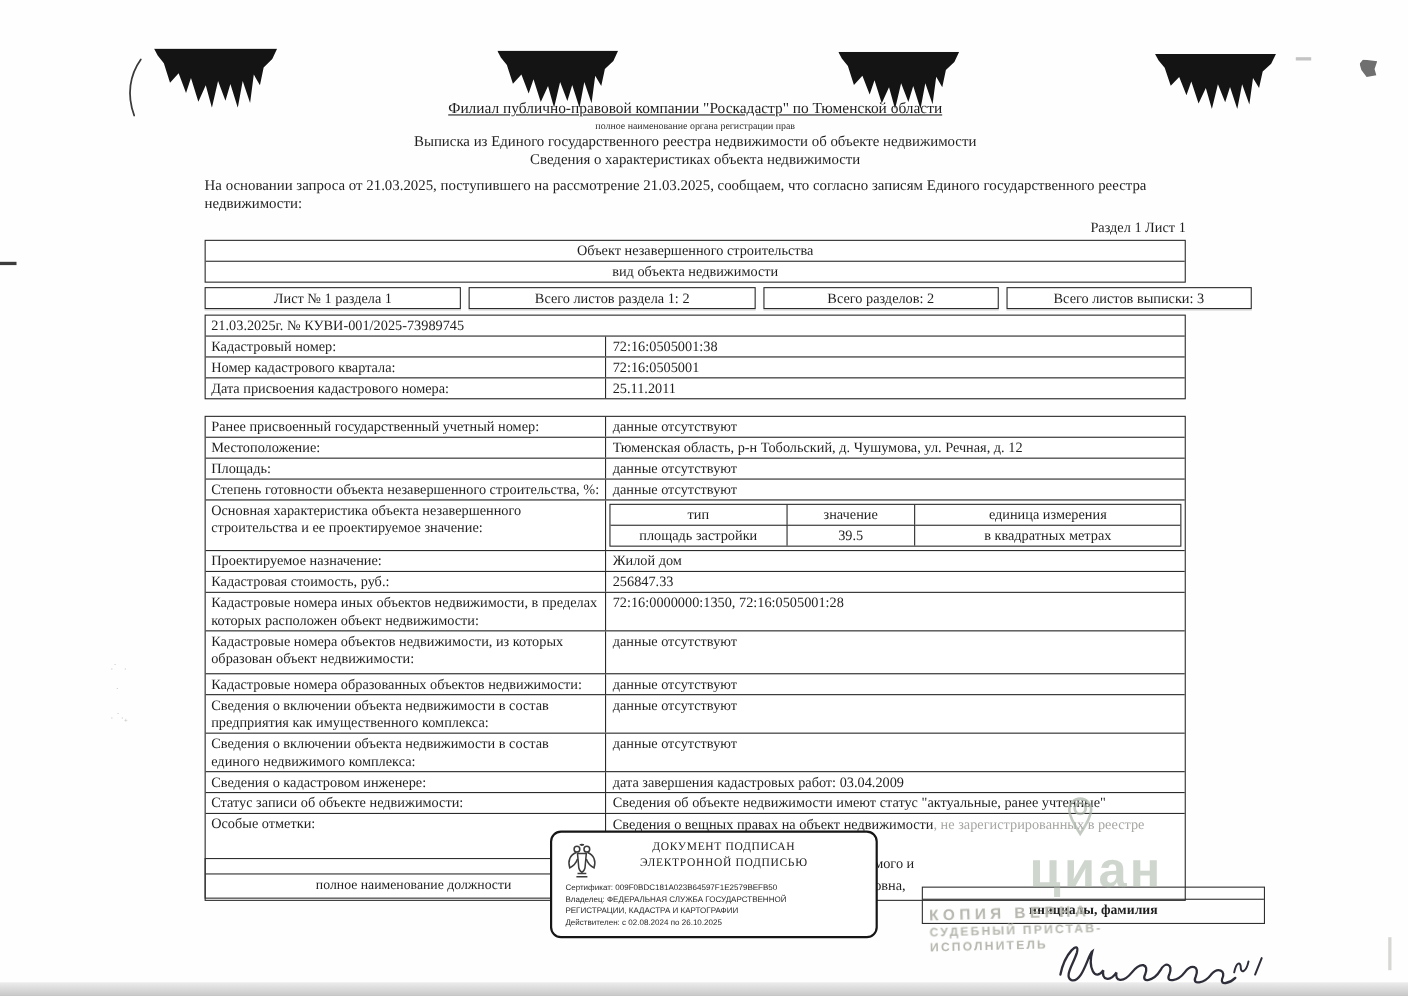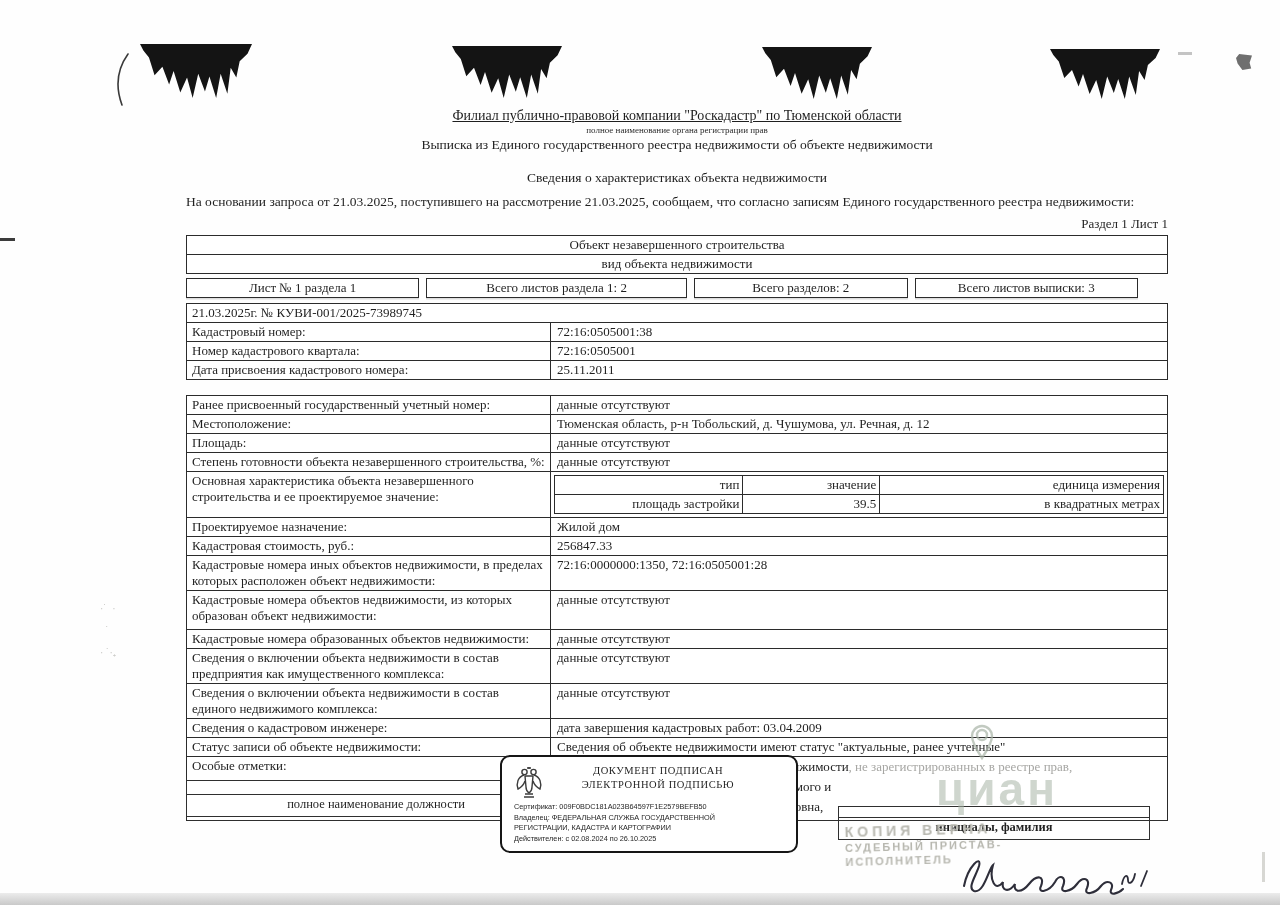--- a/index.html
+++ b/index.html
@@ -12,25 +12,25 @@
   .pen-curve{position:absolute;left:112px;top:52px;}
   .smudge{position:absolute;left:1236px;top:54px;width:16px;height:16px;background:#4c4c4c;opacity:.8;
     clip-path:polygon(20% 0,100% 10%,85% 55%,95% 90%,40% 100%,10% 60%,0 25%);filter:blur(.5px);}
   .smudge-dash{position:absolute;left:1178px;top:52px;width:14px;height:3px;background:#c4c4c4;}
   .edge-tick{position:absolute;left:0;top:238px;width:15px;height:3px;background:#3c3c3c;}
   .pencil-marks{position:absolute;left:100px;top:598px;width:60px;color:#c9c9c6;
     font-size:10px;font-family:"Liberation Sans",sans-serif;line-height:22px;}
   .bottom-strip{position:absolute;left:0;top:893px;width:1280px;height:12px;
     background:linear-gradient(#ececec,#c9c9c9);}
   
-  .doc{position:absolute;left:186px;top:108px;width:982px;font-size:13.5px;}
+  .doc{position:absolute;left:186px;top:92px;width:892px;font-size:13.5px;}
   .org-name{text-align:center;text-decoration:underline;font-size:14px;}
   .org-caption{text-align:center;font-size:9px;margin-top:1px;color:#2a2a2a;}
   .doc-title{text-align:center;font-size:13.5px;margin-top:2px;}
-  .section-title{text-align:center;font-size:13.5px;margin-top:17px;}
+  .section-title{text-align:center;font-size:13.5px;}
   .intro{margin-top:8px;font-size:13.5px;}
   .section-page{margin-top:6px;text-align:right;font-size:13px;}
   
   .tbl{border:1.6px solid #2b2b2b;font-size:13px;background:#fff;}
   .t1{margin-top:3px;}
   .t1 .center-row{text-align:center;padding:1px 4px;}
   .t1 .center-row + .center-row{border-top:1.4px solid #2b2b2b;}
   .sheet-row{display:flex;gap:7px;margin-top:4px;width:952px;font-size:13px;}
   .sheet-cell{border:1.6px solid #2b2b2b;text-align:center;padding:1px 4px;background:#fff;
     box-shadow:0 1.5px 0 rgba(70,70,70,.18);}
@@ -40,21 +40,21 @@
   .sheet-cell:nth-child(4){width:218px;}
   .t2{margin-top:5px;}
   .t3{margin-top:15px;}
   .row{display:flex;border-top:1.4px solid #2b2b2b;box-shadow:0 1px 0 rgba(70,70,70,.12);}
   .row:first-child{border-top:none;}
   .lbl{width:364px;flex:0 0 364px;border-right:1.4px solid #2b2b2b;padding:1px 5px;box-sizing:border-box;}
   .val{flex:1;padding:1px 6px;}
   .span-row{padding:1px 5px;}
   .val.novpad{padding:0;}
   .nested{border:1.4px solid #2b2b2b;margin:3px 3px;display:grid;
-    grid-template-columns:31% 22.5% 46.5%;text-align:right;}
+    grid-template-columns:31% 22.5% 46.5%;text-align:center;}
   .ncell{padding:1px 3px;border-right:1.4px solid #2b2b2b;}
   .ncell:nth-child(3n){border-right:none;}
   .ncell.nrow2{border-top:1.4px solid #2b2b2b;}
   .notes .note-line{margin:1px 0 5px 0;line-height:15px;}
   .faded-tail{color:#a6a6a3;filter:blur(.3px);}
   
   .sig-box{position:absolute;border:1.5px solid #2f2f2f;background:transparent;box-sizing:border-box;
     font-size:12.5px;}
   .sig-box .blank{height:13px;border-bottom:1.5px solid #2f2f2f;}
   .sig-box .cap{text-align:center;padding-top:2px;}

